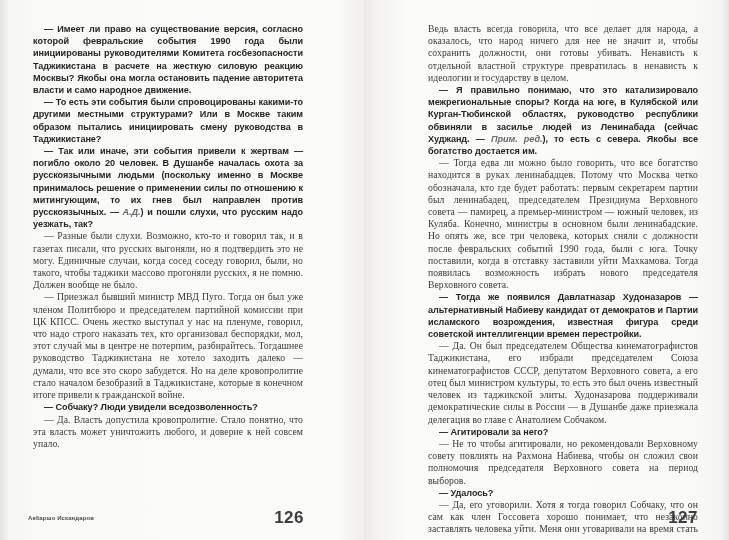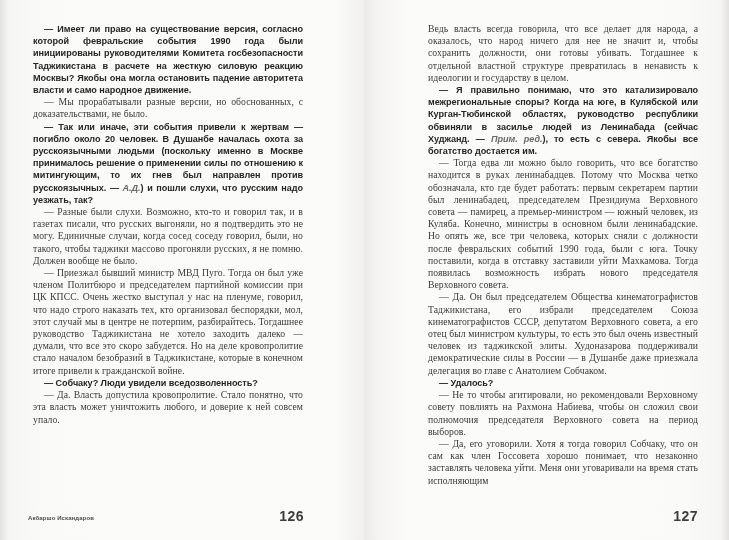--- a/index.html
+++ b/index.html
@@ -75,54 +75,56 @@
     color: #4c4c4c;
     letter-spacing: 0.1px;
     white-space: nowrap;
   }
   .page-num {
     position: absolute;
     right: 0;
     top: 0;
     font-family: "Liberation Sans", sans-serif;
     font-weight: 700;
-    font-size: 14px;
+    font-size: 17px;
     color: #3c3c3c;
     letter-spacing: 0.5px;
   }
 </style>
 </head>
 <body>
 
 <div class="spread">
 
   <div class="page left">
     <div class="text-block">
         <p class="para question">— Имеет ли право на существование версия, согласно которой февральские события 1990 года были инициированы руководителями Комитета госбезопасности Таджикистана в расчете на жесткую силовую реакцию Москвы? Якобы она могла остановить падение авторитета власти и само народное движение.</p>
-        <p class="para answer">— Мы прорабатывали разные версии, но обоснованных, с доказательствами, не было.</p>
+        <p class="para question">— То есть эти события были спровоцированы какими-то другими местными структурами? Или в Москве таким образом пытались инициировать смену руководства в Таджикистане?</p>
         <p class="para question">— Так или иначе, эти события привели к жертвам — погибло около 20 человек. В Душанбе началась охота за русскоязычными людьми (поскольку именно в Москве принималось решение о применении силы по отношению к митингующим, то их гнев был направлен против русскоязычных. — <em>А.Д.</em>) и пошли слухи, что русским надо уезжать, так?</p>
         <p class="para answer">— Разные были слухи. Возможно, кто-то и говорил так, и в газетах писали, что русских выгоняли, но я подтвердить это не могу. Единичные случаи, когда сосед соседу говорил, были, но такого, чтобы таджики массово прогоняли русских, я не помню. Должен вообще не было.</p>
         <p class="para answer">— Приезжал бывший министр МВД Пуго. Тогда он был уже членом Политбюро и председателем партийной комиссии при ЦК КПСС. Очень жестко выступал у нас на пленуме, говорил, что надо строго наказать тех, кто организовал беспорядки, мол, этот случай мы в центре не потерпим, разбирайтесь. Тогдашнее руководство Таджикистана не хотело заходить далеко — думали, что все это скоро забудется. Но на деле кровопролитие стало началом безобразий в Таджикистане, которые в конечном итоге привели к гражданской войне.</p>
         <p class="para question">— Собчаку? Люди увидели вседозволенность?</p>
         <p class="para answer">— Да. Власть допустила кровопролитие. Стало понятно, что эта власть может уничтожить любого, и доверие к ней совсем упало.</p>
       </div>
     <div class="footer">
       <span class="running-head">Акбаршо Искандаров</span>
       <span class="page-num">126</span>
     </div>
   </div>
 
   <div class="page right">
     <div class="text-block">
-        <p class="para answer answer_cont">Ведь власть всегда говорила, что все делает для народа, а оказалось, что народ ничего для нее не значит и, чтобы сохранить должности, они готовы убивать. Тогдашнее к отдельной властной структуре превратилась в ненависть к идеологии и государству в целом.</p>
+        <p class="para answer answer_cont">Ведь власть всегда говорила, что все делает для народа, а оказалось, что народ ничего для нее не значит и, чтобы сохранить должности, они готовы убивать. Ненависть к отдельной властной структуре превратилась в ненависть к идеологии и государству в целом.</p>
         <p class="para question">— Я правильно понимаю, что это катализировало межрегиональные споры? Когда на юге, в Кулябской или Курган-Тюбинской областях, руководство республики обвиняли в засилье людей из Ленинабада (сейчас Худжанд. — <em>Прим. ред.</em>), то есть с севера. Якобы все богатство достается им.</p>
         <p class="para answer">— Тогда едва ли можно было говорить, что все богатство находится в руках ленинабадцев. Потому что Москва четко обозначала, кто где будет работать: первым секретарем партии был ленинабадец, председателем Президиума Верховного совета — памирец, а премьер-министром — южный человек, из Куляба. Конечно, министры в основном были ленинабадские. Но опять же, все три человека, которых сняли с должности после февральских событий 1990 года, были с юга. Точку поставили, когда в отставку заставили уйти Махкамова. Тогда появилась возможность избрать нового председателя Верховного совета.</p>
+        <p class="para question">— Тогда же появился Давлатназар Худоназаров — альтернативный Набиеву кандидат от демократов и Партии исламского возрождения, известная фигура среди советской интеллигенции времен перестройки.</p>
         <p class="para answer">— Да. Он был председателем Общества кинематографистов Таджикистана, его избрали председателем Союза кинематографистов СССР, депутатом Верховного совета, а его отец был министром культуры, то есть это был очень известный человек из таджикской элиты. Худоназарова поддерживали демократические силы в России — в Душанбе даже приезжала делегация во главе с Анатолием Собчаком.</p>
+        <p class="para question">— Агитировали за него?</p>
+        <p class="para answer">— Не то чтобы агитировали, но рекомендовали Верховному совету повлиять на Рахмона Набиева, чтобы он сложил свои полномочия председателя Верховного совета на период выборов.</p>
         <p class="para question">— Удалось?</p>
-        <p class="para answer">— Не то чтобы агитировали, но рекомендовали Верховному совету повлиять на Рахмона Набиева, чтобы он сложил свои полномочия председателя Верховного совета на период выборов.</p>
         <p class="para answer">— Да, его уговорили. Хотя я тогда говорил Собчаку, что он сам как член Госсовета хорошо понимает, что незаконно заставлять человека уйти. Меня они уговаривали на время стать исполняющим</p>
       </div>
     <div class="footer">
       <span class="page-num">127</span>
     </div>
   </div>
 
 </div>
 
 </body></html>

